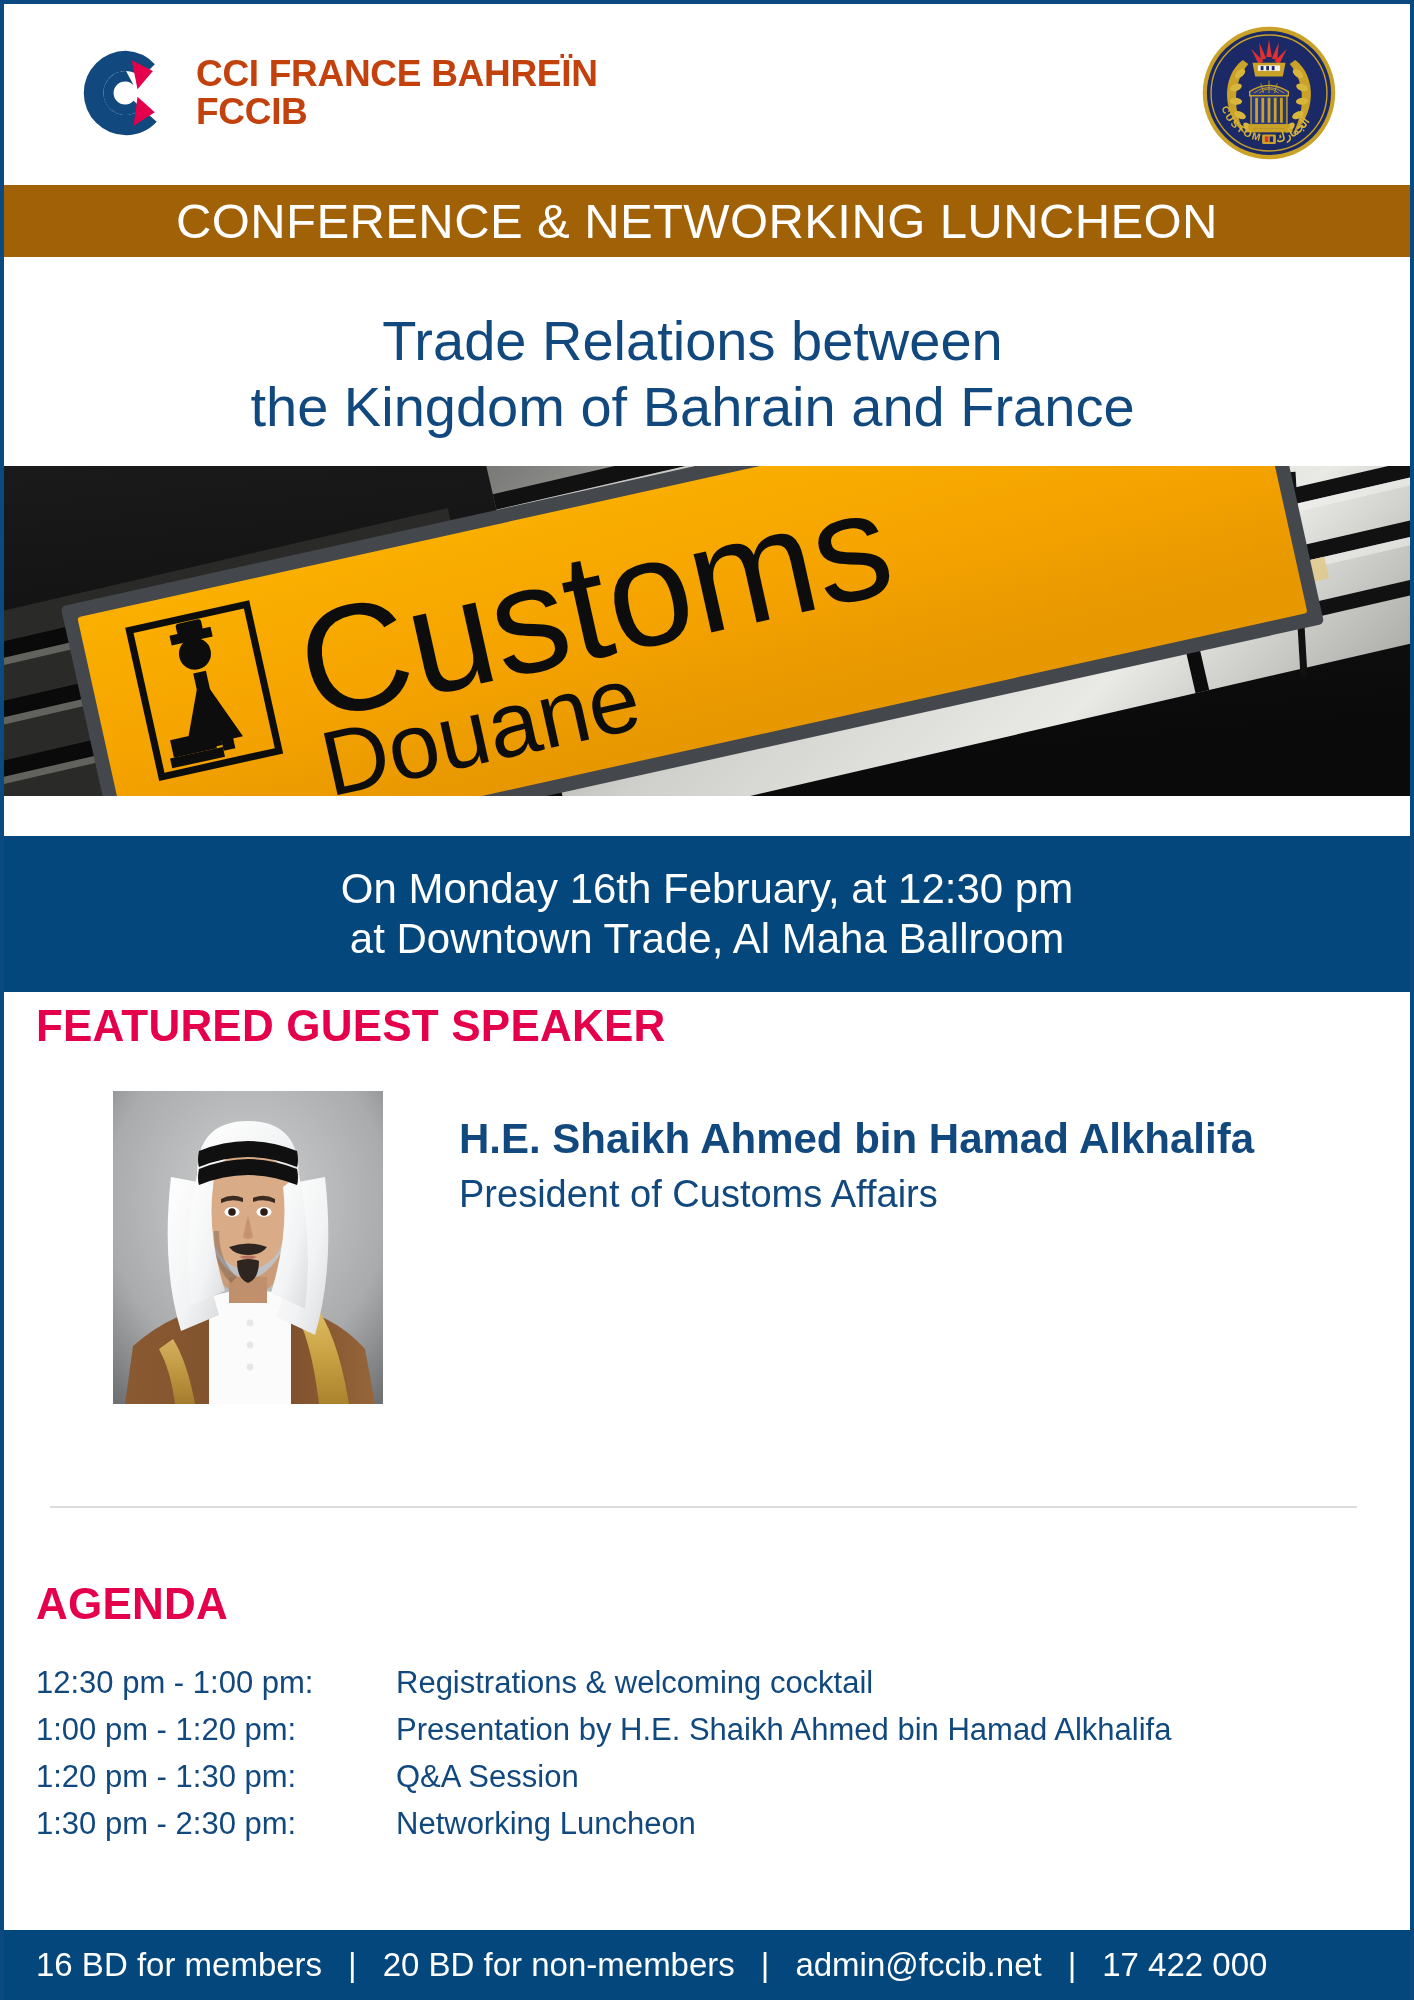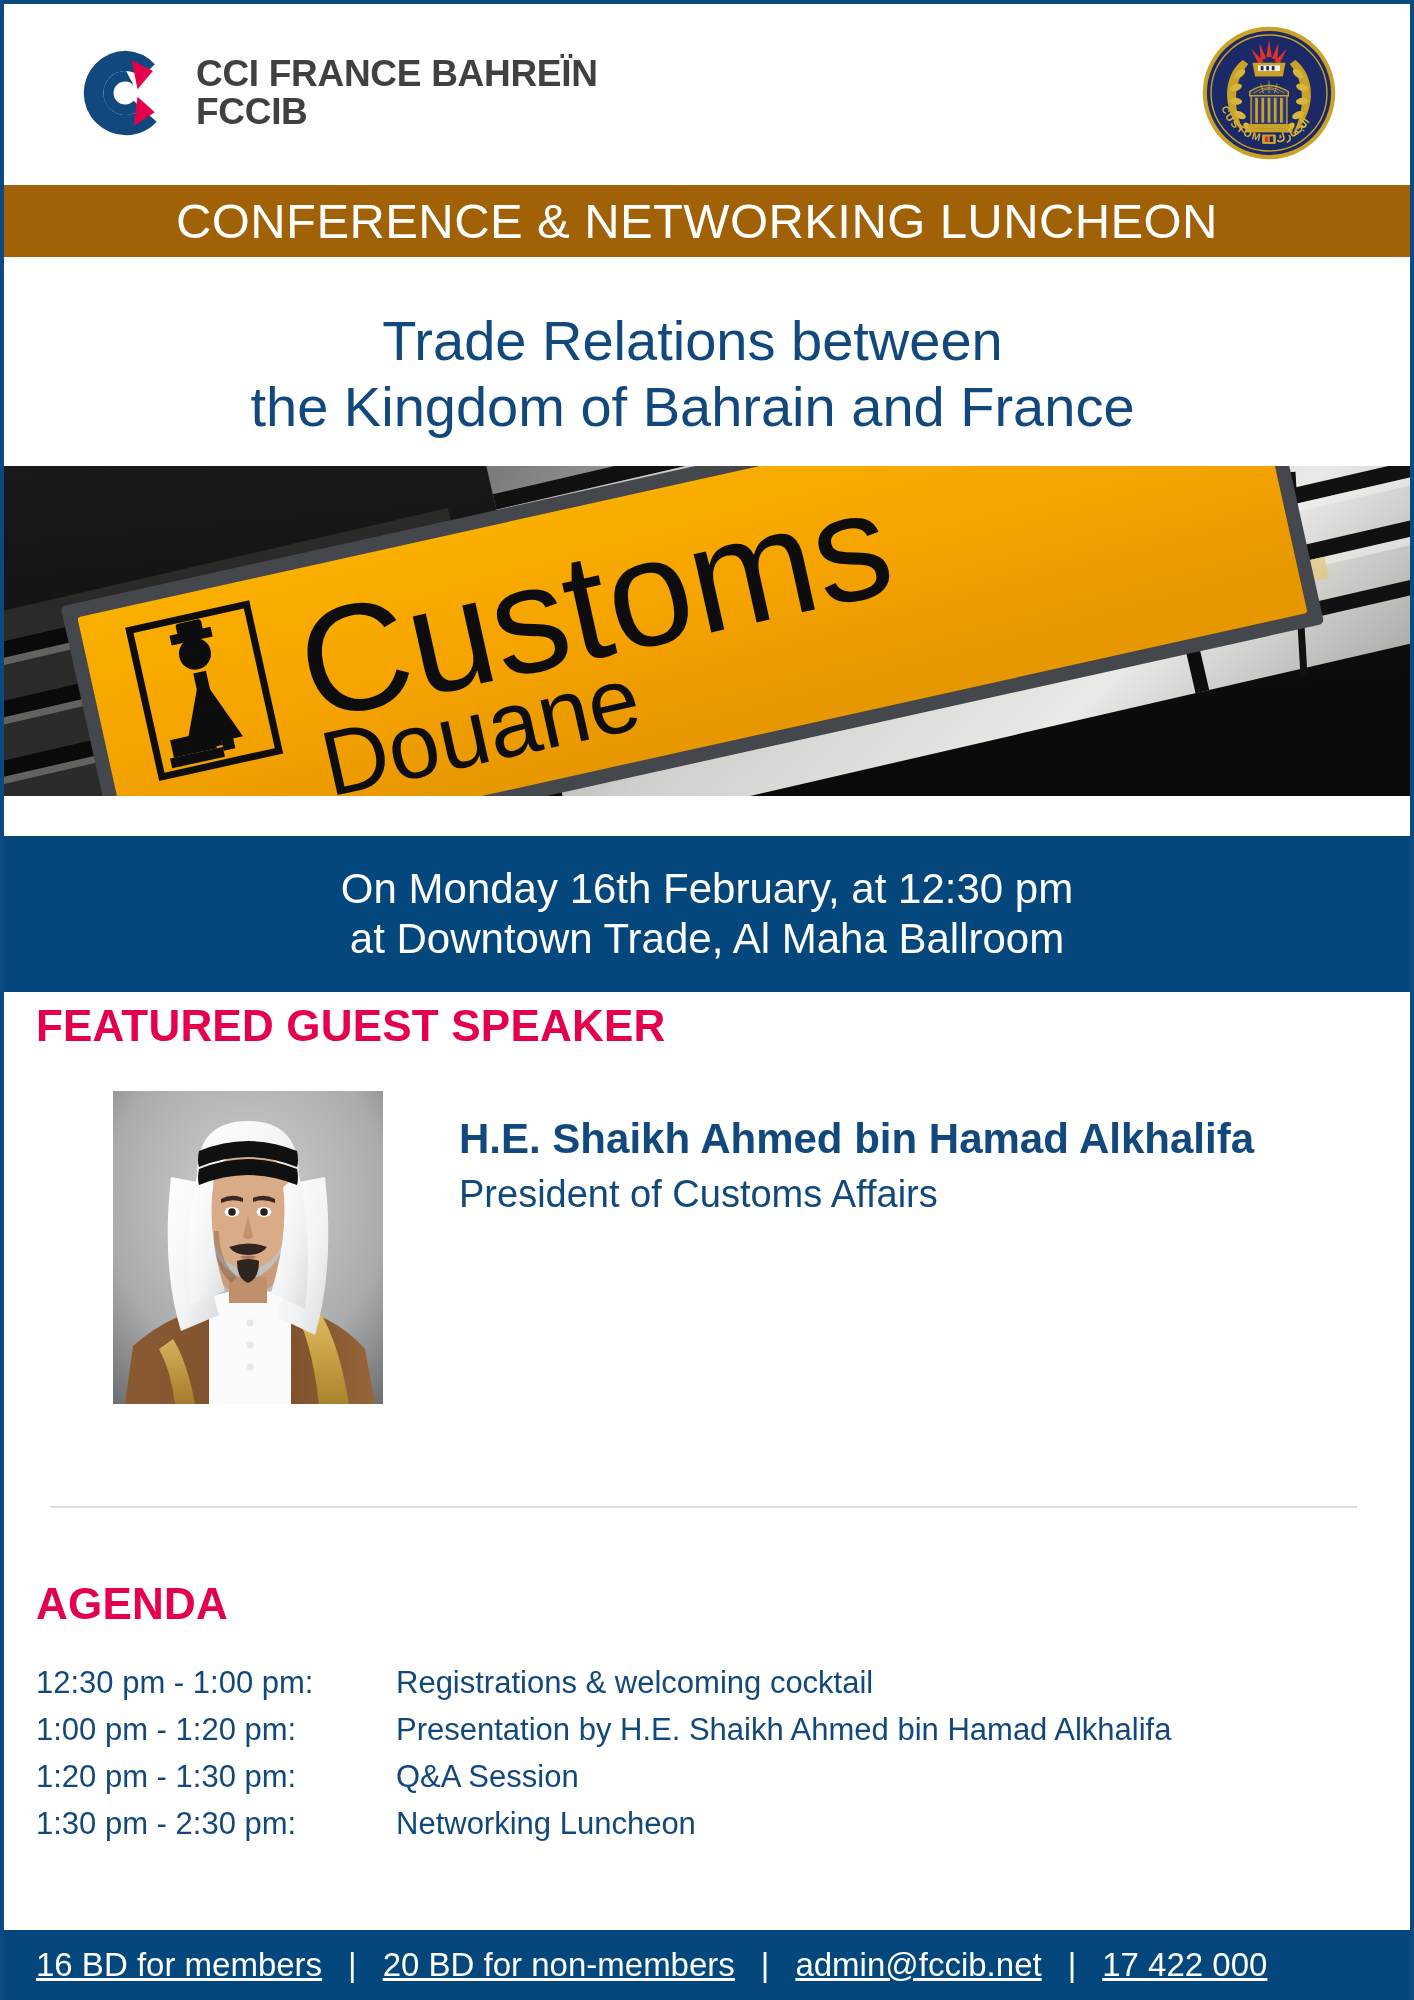--- a/index.html
+++ b/index.html
@@ -46,21 +46,21 @@
     box-sizing: border-box;
   }
   .logo-left {
     display: flex;
     align-items: center;
     margin-left: 78px;
     gap: 22px;
   }
   .cci-mark { width: 96px; height: 96px; display:block; }
   .cci-words {
-    color: #404040;
+    color: #c2410c;
     font-weight: bold;
     line-height: 1.02;
     letter-spacing: -0.3px;
   }
   .cci-words .l1 { font-size: 37px; display:block; white-space: nowrap;}
   .cci-words .l2 { font-size: 37px; display:block; }
 
   .logo-right {
     position: absolute;
     right: 76px;
@@ -241,21 +241,20 @@
     align-items: center;
     z-index: 30;
   }
   .footer-inner {
     display: flex;
     align-items: flex-start;
     margin-left: 36px;
     color: #ffffff;
     font-size: 33px;
     white-space: nowrap;
-    text-decoration: underline;
   }
   .footer-sep {
     color: #ffffff;
     font-size: 33px;
     padding: 0 26px;
   }
 </style>
 </head>
 <body>
 

